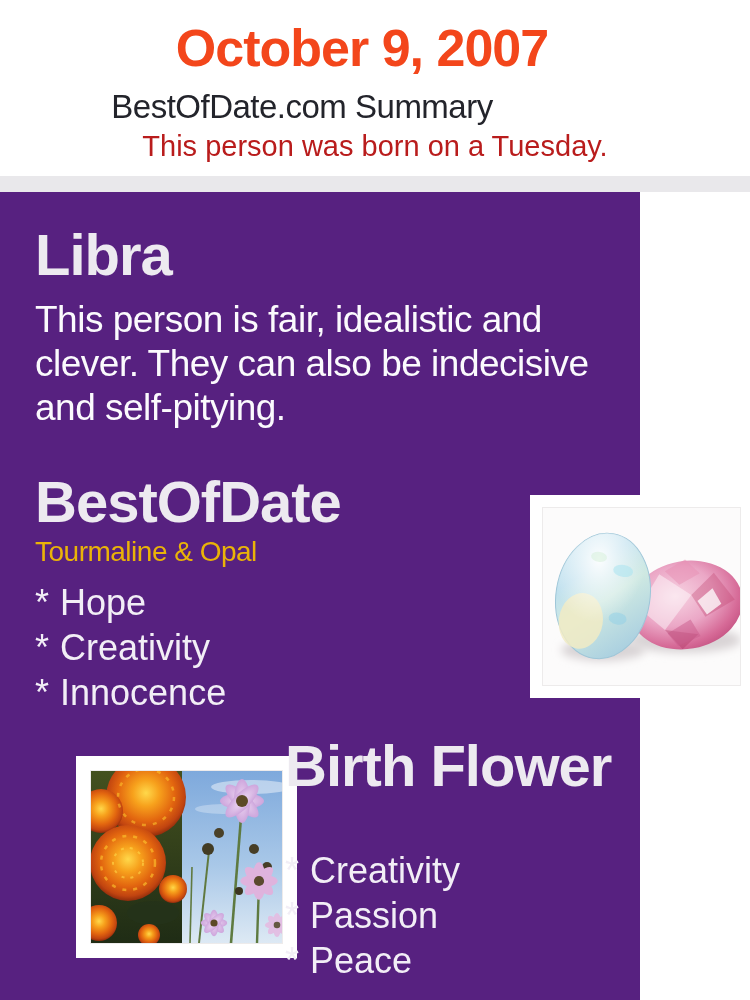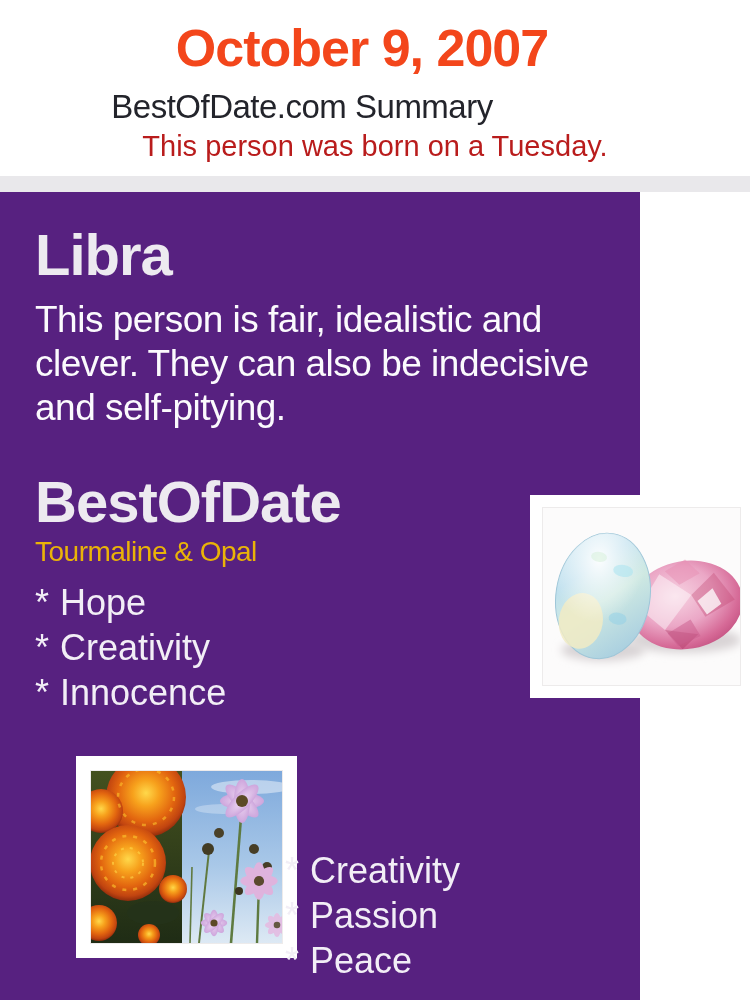--- a/index.html
+++ b/index.html
@@ -233,20 +233,21 @@
             <circle cx="8" cy="152" r="18" fill="url(#mari)"></circle>
             <circle cx="58" cy="164" r="11" fill="url(#mari)"></circle>
             <circle cx="37" cy="92" r="27" fill="none" stroke="#ffca2e" stroke-width="2.5" stroke-dasharray="4 7" opacity="0.6"></circle>
             <circle cx="37" cy="92" r="15" fill="none" stroke="#ffd84a" stroke-width="2" stroke-dasharray="3 6" opacity="0.6"></circle>
             <circle cx="55" cy="26" r="28" fill="none" stroke="#ffca2e" stroke-width="2.5" stroke-dasharray="4 7" opacity="0.55"></circle>
           </g>
         </svg>
       </div>
     </figure>
 
+    <h2 class="abs h-big flower-heading">Birth Flower</h2>
     <ul class="abs traits flower-traits">
       <li><span class="bullet">*</span><span>Creativity</span></li>
       <li><span class="bullet">*</span><span>Passion</span></li>
       <li><span class="bullet">*</span><span>Peace</span></li>
     </ul>
 
   </main>
 </div>
 
 </body></html>

